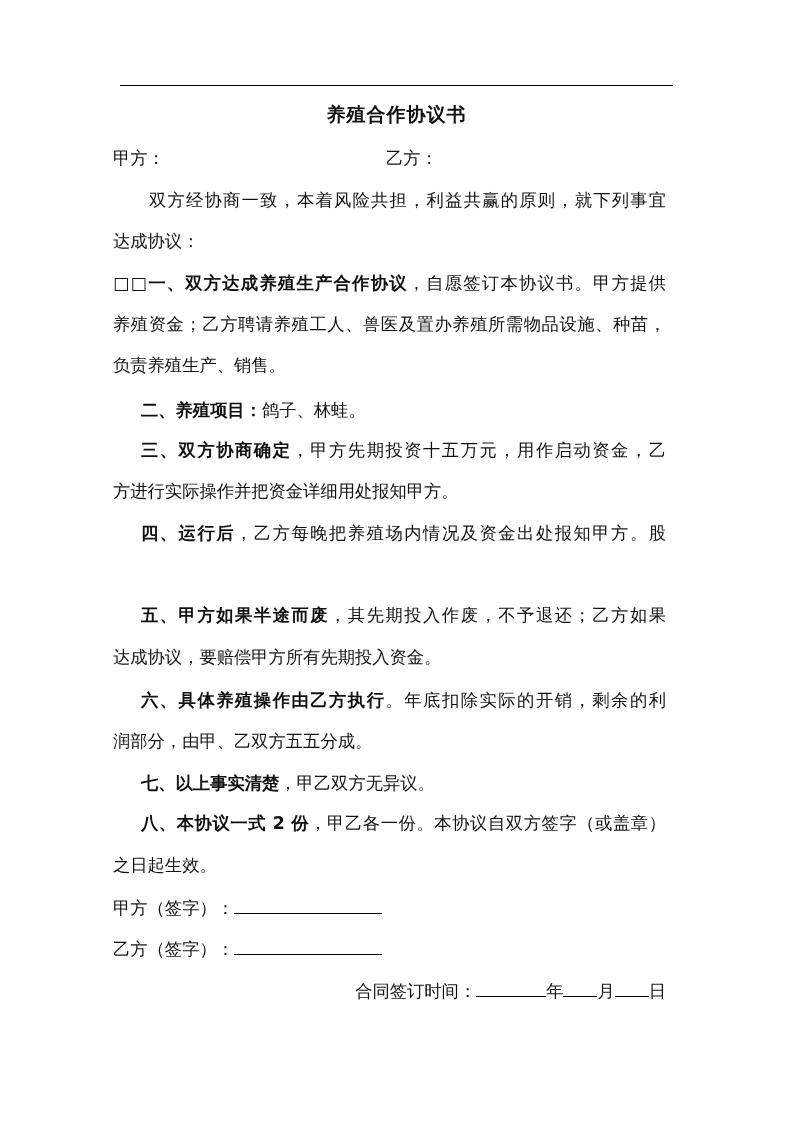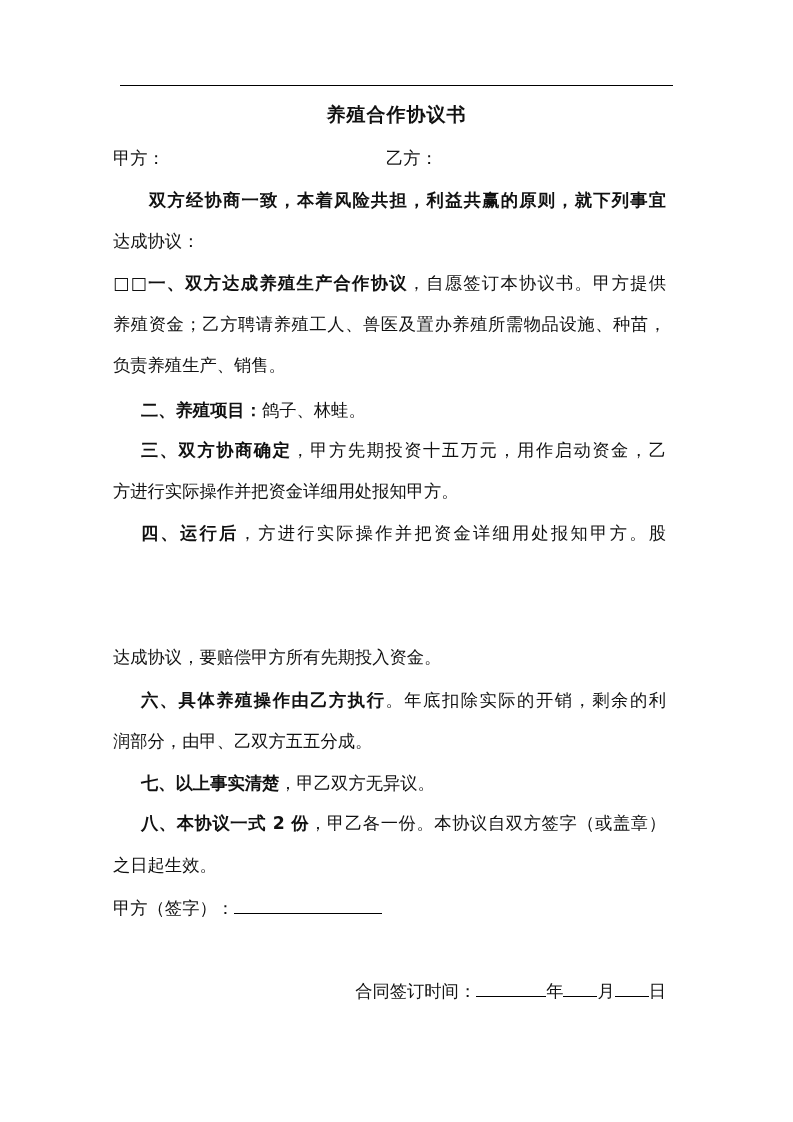--- a/index.html
+++ b/index.html
@@ -24,57 +24,63 @@
 <div class="page">
   <div class="rule"></div>
 
   <div class="title">养殖合作协议书</div>
 
   <div class="line" style="top:146px;">
     <span>甲方：</span>
     <span class="party-b">乙方：</span>
   </div>
 
-  <div class="line justify ind2" style="top:188px;font-weight:bold;">双方经协商一致，本着风险共担，利益共赢的原则，就下列事宜</div>
+  <div class="line justify ind2" style="top:188px;">双方经协商一致，本着风险共担，利益共赢的原则，就下列事宜</div>
   <div class="line" style="top:229px;">达成协议：</div>
 
   <div class="line justify" style="top:271px;">
     <span class="b">□□</span><span class="b">一、双方达成养殖生产合作协议</span><span>，自愿签订本协议书。甲方提供</span>
   </div>
   <div class="line justify" style="top:312px;">养殖资金；乙方聘请养殖工人、兽医及置办养殖所需物品设施、种苗，</div>
   <div class="line" style="top:353px;">负责养殖生产、销售。</div>
 
   <div class="line ind" style="top:398px;">
     <span class="b">二、养殖项目：</span><span>鸽子、林蛙。</span>
   </div>
 
   <div class="line" style="top:479px;">方进行实际操作并把资金详细用处报知甲方。</div>
   <div class="line justify ind" style="top:438px;">
     <span class="b">三、双方协商确定</span><span>，甲方先期投资十五万元，用作启动资金，乙</span>
   </div>
 
   <div class="line justify ind" style="top:521px;">
-    <span class="b">四、运行后</span><span>，方进行实际操作并把资金详细用处报知甲方。股</span>
+    <span class="b">四、运行后</span><span>，乙方每晚把养殖场内情况及资金出处报知甲方。股</span>
   </div>
 
+  <div class="line justify ind" style="top:603px;">
+    <span class="b">五、甲方如果半途而废</span><span>，其先期投入作废，不予退还；乙方如果</span>
+  </div>
   <div class="line" style="top:645px;">达成协议，要赔偿甲方所有先期投入资金。</div>
 
   <div class="line justify ind" style="top:688px;">
     <span class="b">六、具体养殖操作由乙方执行</span><span>。年底扣除实际的开销，剩余的利</span>
   </div>
   <div class="line" style="top:729px;">润部分，由甲、乙双方五五分成。</div>
 
   <div class="line ind" style="top:771px;">
     <span class="b">七、以上事实清楚</span><span>，甲乙双方无异议。</span>
   </div>
 
   <div class="line justify ind" style="top:811px;">
     <span class="b">八、本协议一式 2 份</span><span>，甲乙各一份。本协议自双方签字（或盖章）</span>
   </div>
   <div class="line" style="top:853px;">之日起生效。</div>
 
   <div class="line" style="top:896px;">
     <span>甲方（签字）：</span><span class="blank" style="width:148px;"></span>
   </div>
+  <div class="line" style="top:937px;">
+    <span>乙方（签字）：</span><span class="blank" style="width:148px;"></span>
+  </div>
   <div class="line right" style="top:979px;">
     <span>合同签订时间：</span><span class="blank" style="width:70px;"></span><span>年</span><span class="blank" style="width:34px;"></span><span>月</span><span class="blank" style="width:34px;"></span><span>日</span>
   </div>
 </div>
 
 </body></html>

